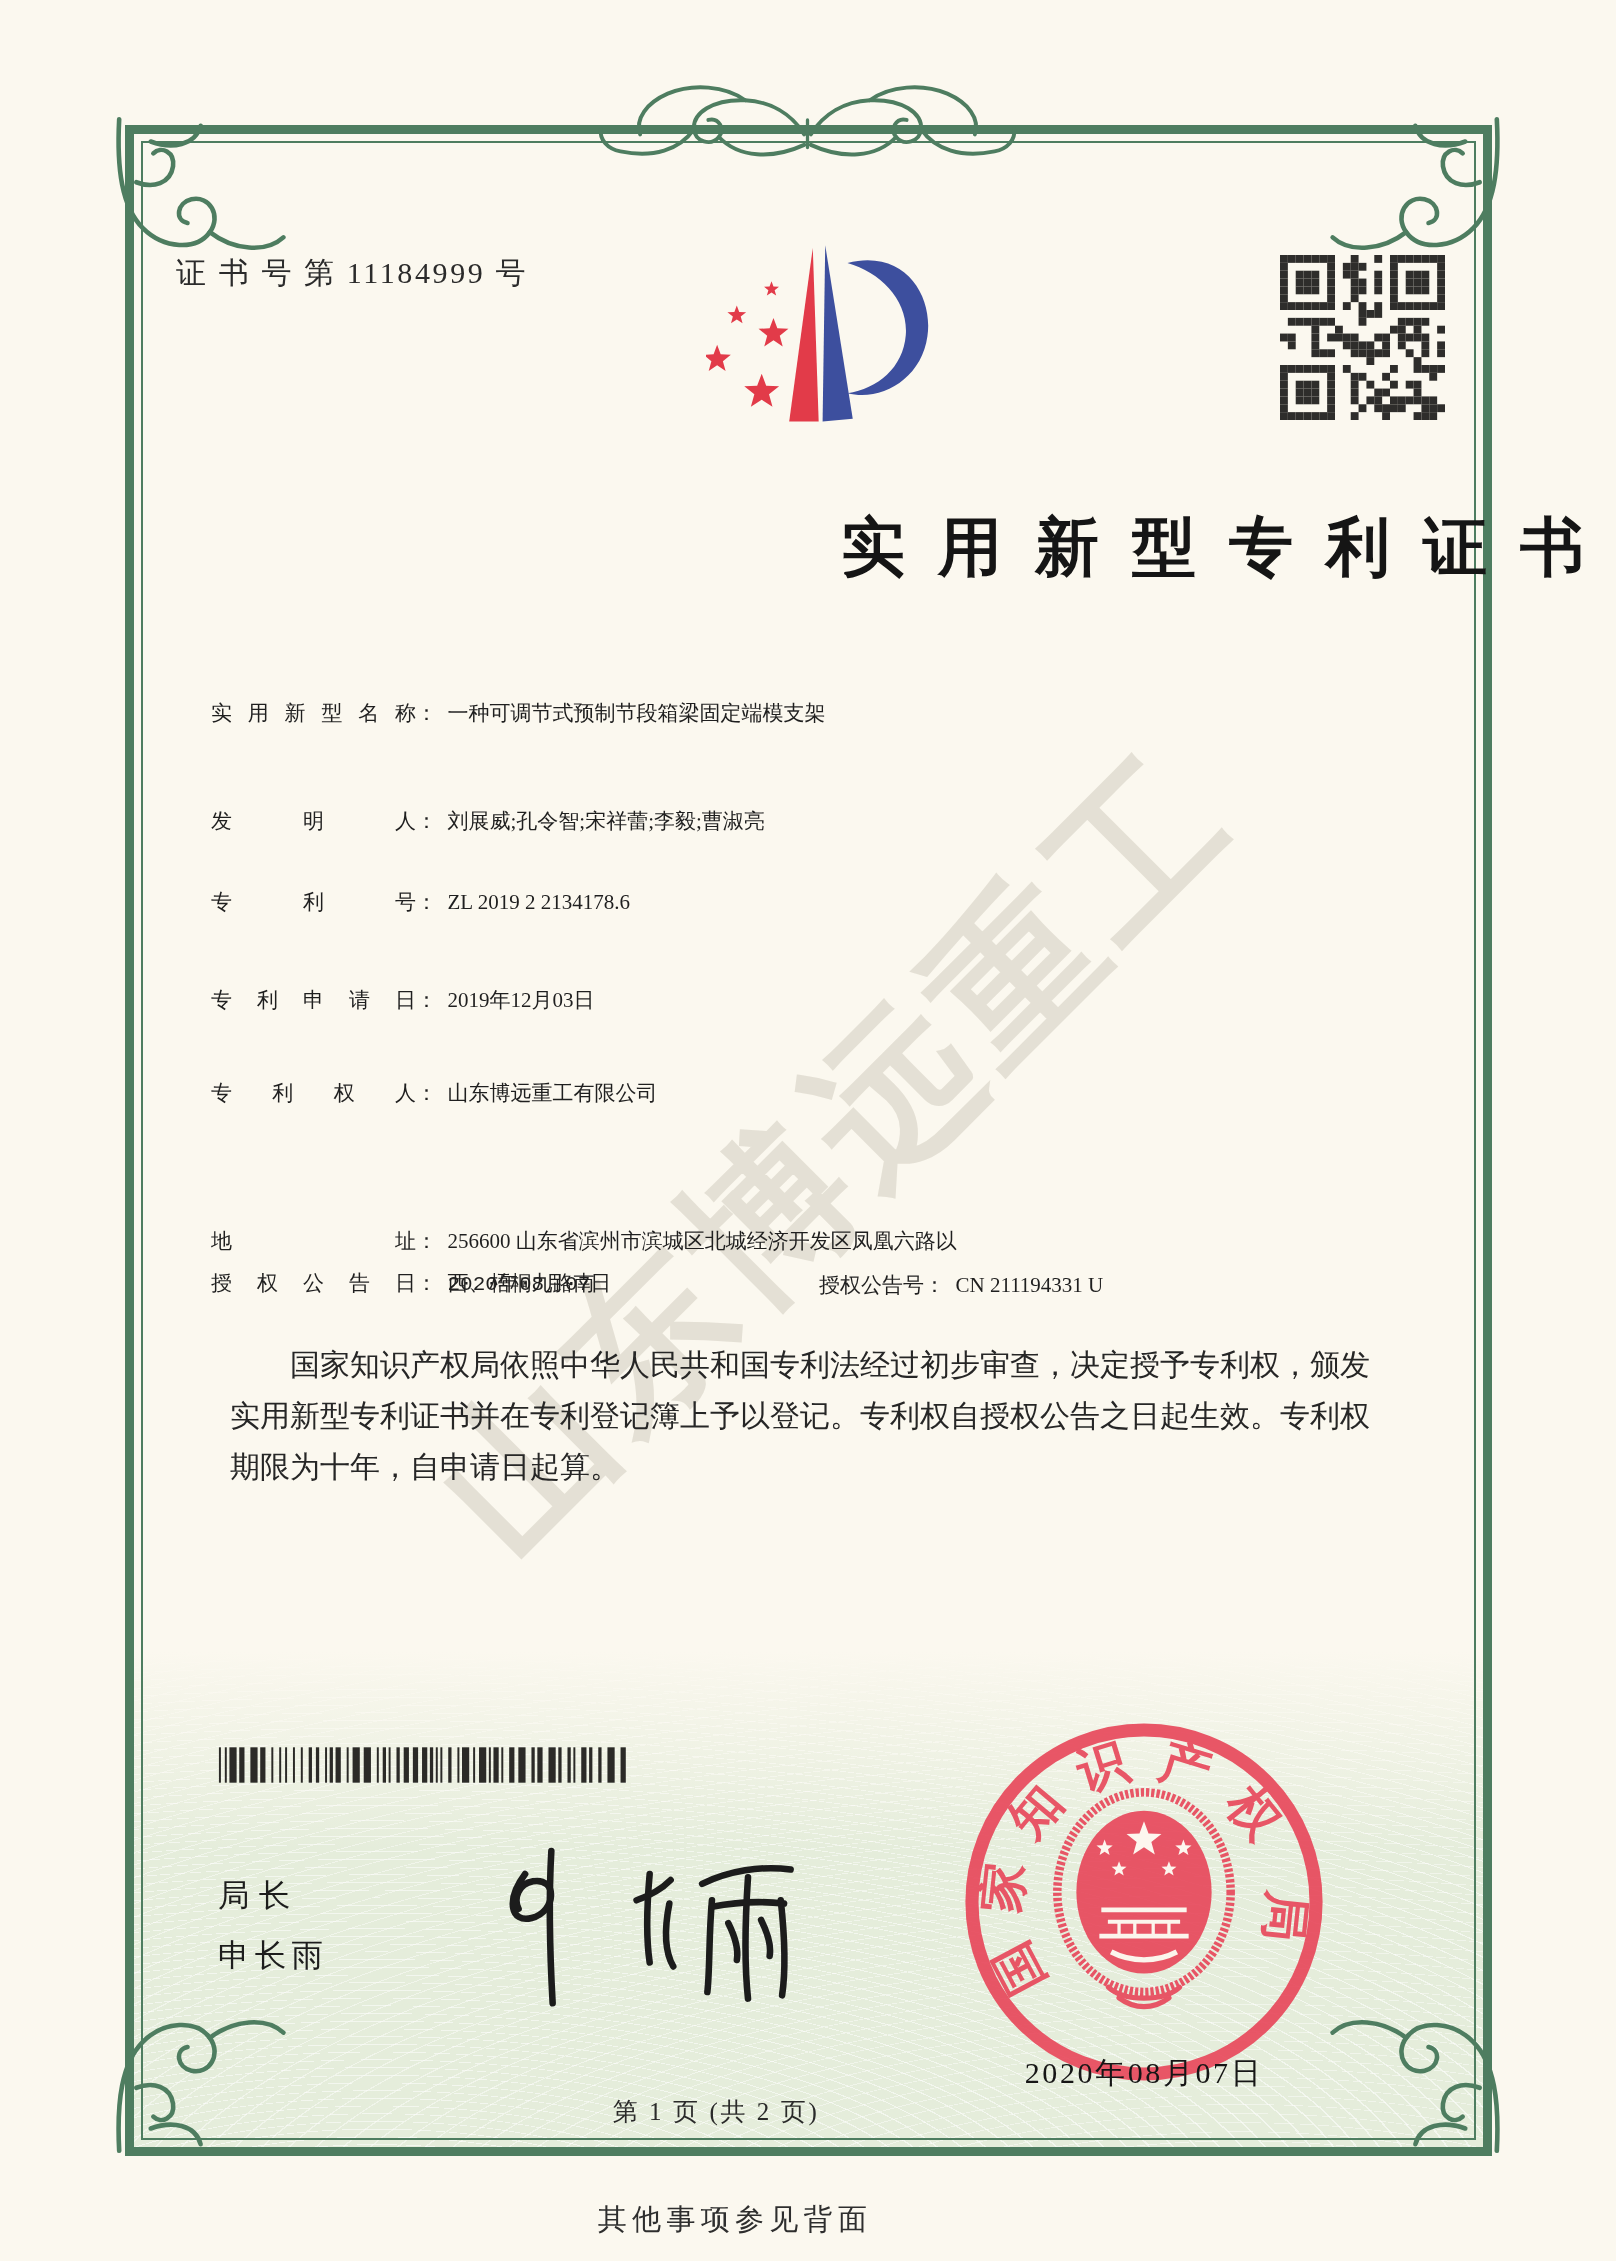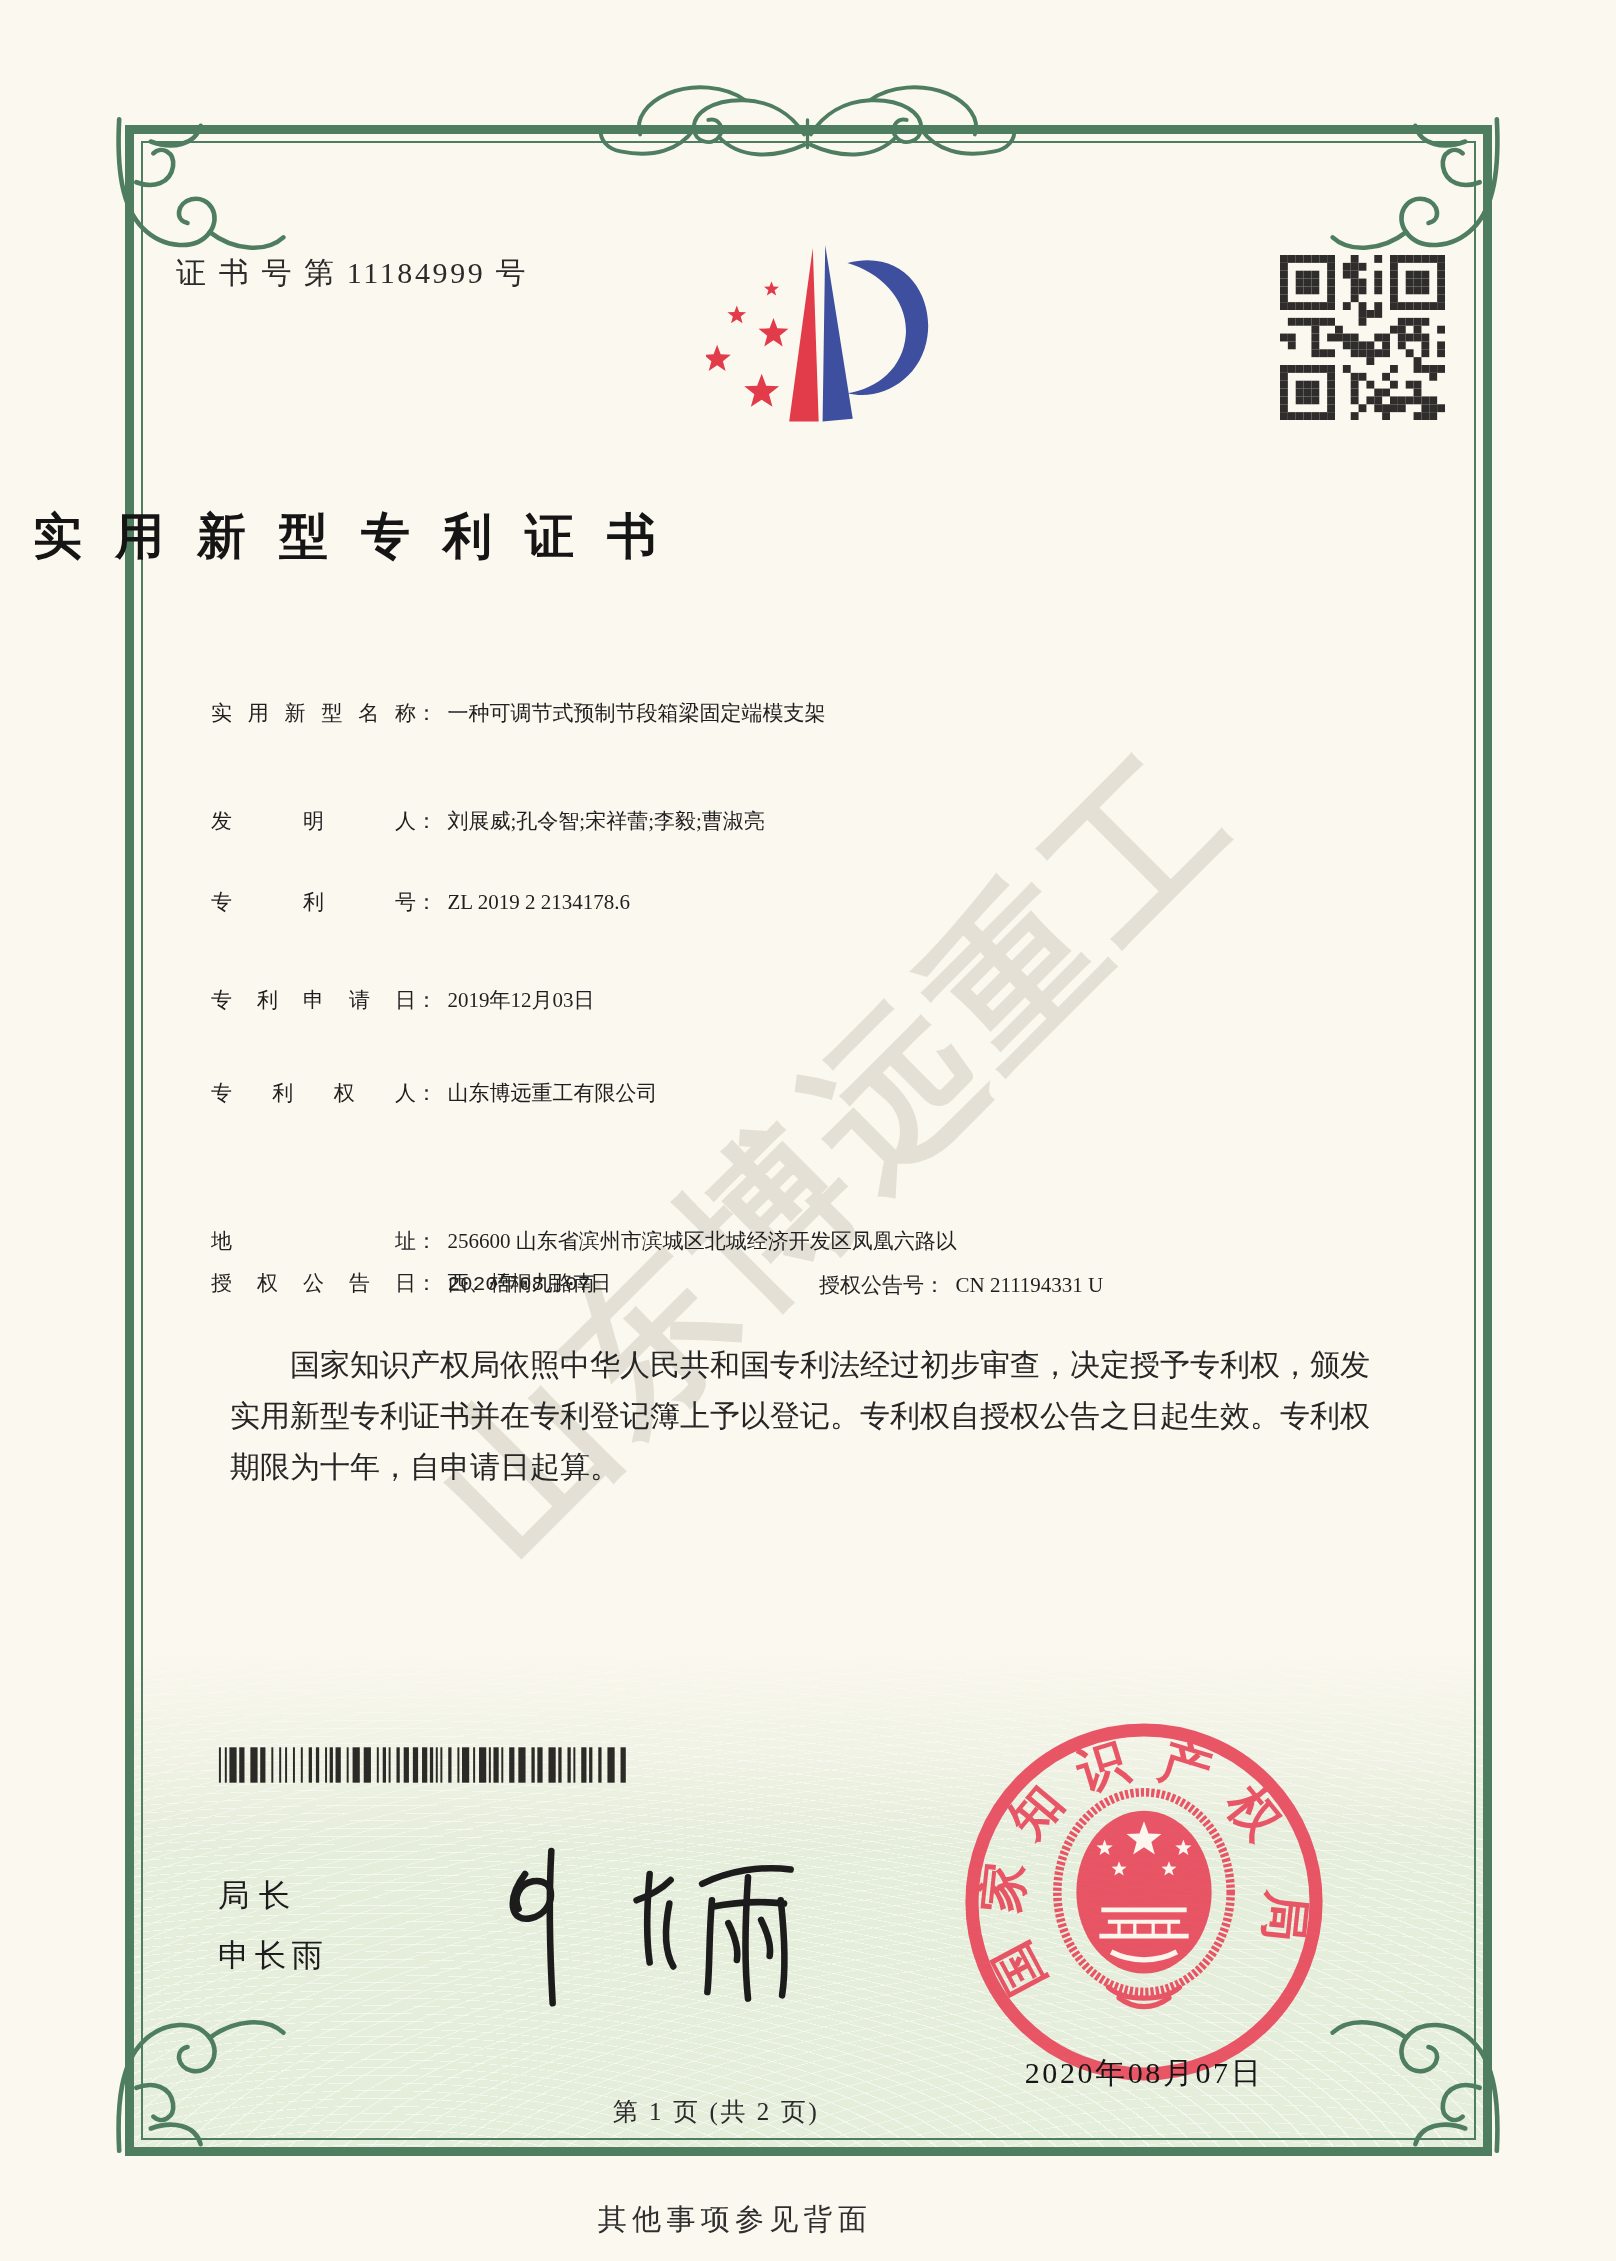--- a/index.html
+++ b/index.html
@@ -26,21 +26,21 @@
   }
   
   .border-outer{position:absolute;left:125px;top:125px;width:1349px;height:2013px;
     border:9.2px solid #4e7d60;z-index:3;pointer-events:none;}
   .border-inner{position:absolute;inset:6.6px;border:2.6px solid #4e7d60;}
   .orn{position:absolute;z-index:3;pointer-events:none;}
   .orn svg{display:block;}
   
   .ct{position:absolute;z-index:4;}
   .cert-no{left:176px;top:253px;font-size:30px;letter-spacing:2.6px;color:#2b2b2b;}
-  .title{left:0;top:504px;width:1617px;text-align:left;font-size:49px;font-weight:bold;
+  .title{left:0;top:504px;width:1617px;text-align:right;font-size:64px;font-weight:bold;
     letter-spacing:33px;text-indent:33px;color:#151515;}
   .row{left:211px;display:flex;align-items:flex-start;font-size:21px;color:#1f1f1f;line-height:42px;}
   .lbl{display:inline-block;width:205px;text-align:justify;text-align-last:justify;}
   .val{margin-left:10.5px;white-space:nowrap;}
   .addr-val div{white-space:nowrap;}
   .row7{left:0;width:1617px;}
   .g1{position:absolute;left:211px;display:flex;font-family:Liberation Mono, monospace;}
   .g2{position:absolute;left:819px;display:flex;align-items:flex-end;}
   .body-text{left:230px;top:1339px;width:1159px;font-size:30px;line-height:51px;color:#262626;}
   .body-text p{margin:0;text-indent:60px;}

